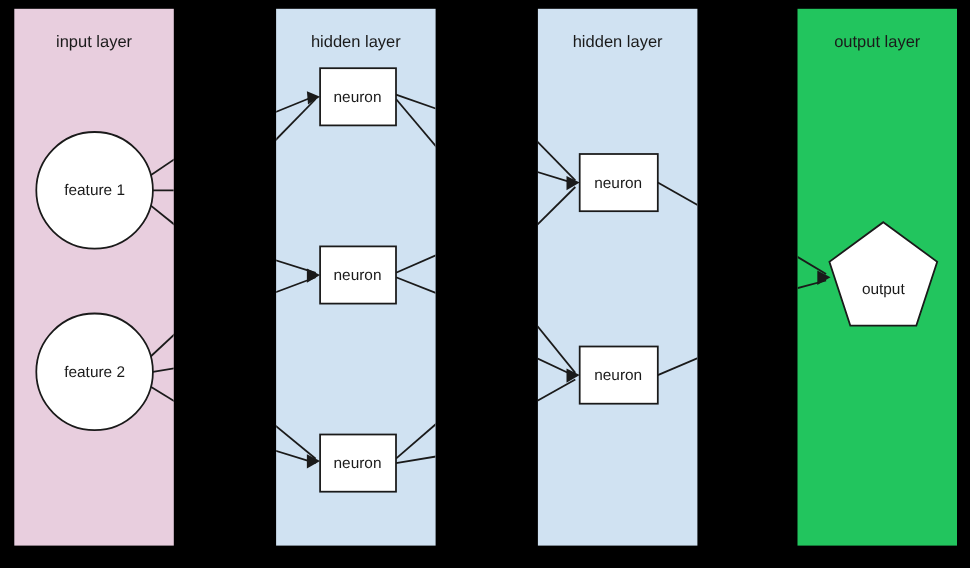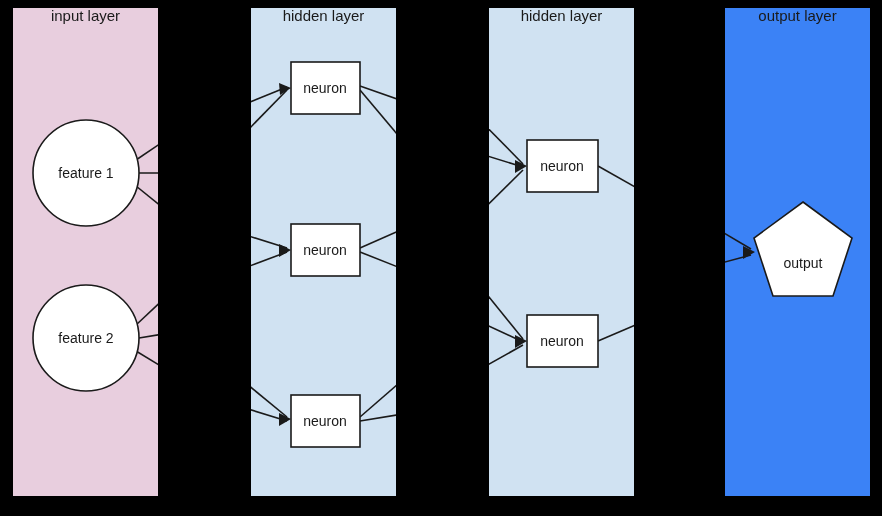--- a/index.html
+++ b/index.html
@@ -23,20 +23,21 @@
   }
   .layer-title {
     position: absolute;
     top: 0;
     left: 0;
     width: 100%;
     text-align: center;
     font-size: 15px;
     color: #1a1a1a;
     line-height: 1;
+    padding-top: 23px;
     box-sizing: border-box;
     white-space: nowrap;
   }
   .panel-svg {
     position: absolute;
     top: 0;
     left: 0;
   }
   .node-label {
     font-family: "Liberation Sans", sans-serif;
@@ -174,21 +175,21 @@
         <rect class="shape" x="38" y="132" width="71" height="52"></rect>
         <text class="node-label" x="73" y="159">neuron</text>
       </g>
       <g>
         <rect class="shape" x="38" y="307" width="71" height="52"></rect>
         <text class="node-label" x="73" y="334">neuron</text>
       </g>
     </svg>
   </div>
 
-  <div class="layer-panel" style="left:725px; width:145px; background:#3b82f6;">
+  <div class="layer-panel" style="left:725px; width:145px; background:#22c55e;">
     <div class="layer-title">output layer</div>
     <svg class="panel-svg" width="145" height="488">
 
       <g>
         <line class="edge" x1="-60" y1="190" x2="26" y2="241"></line>
         <line class="edge" x1="-60" y1="270" x2="26" y2="247"></line>
         <polygon class="arrowhead" points="30,244 18,238 18,251"></polygon>
       </g>
 
       <g>

